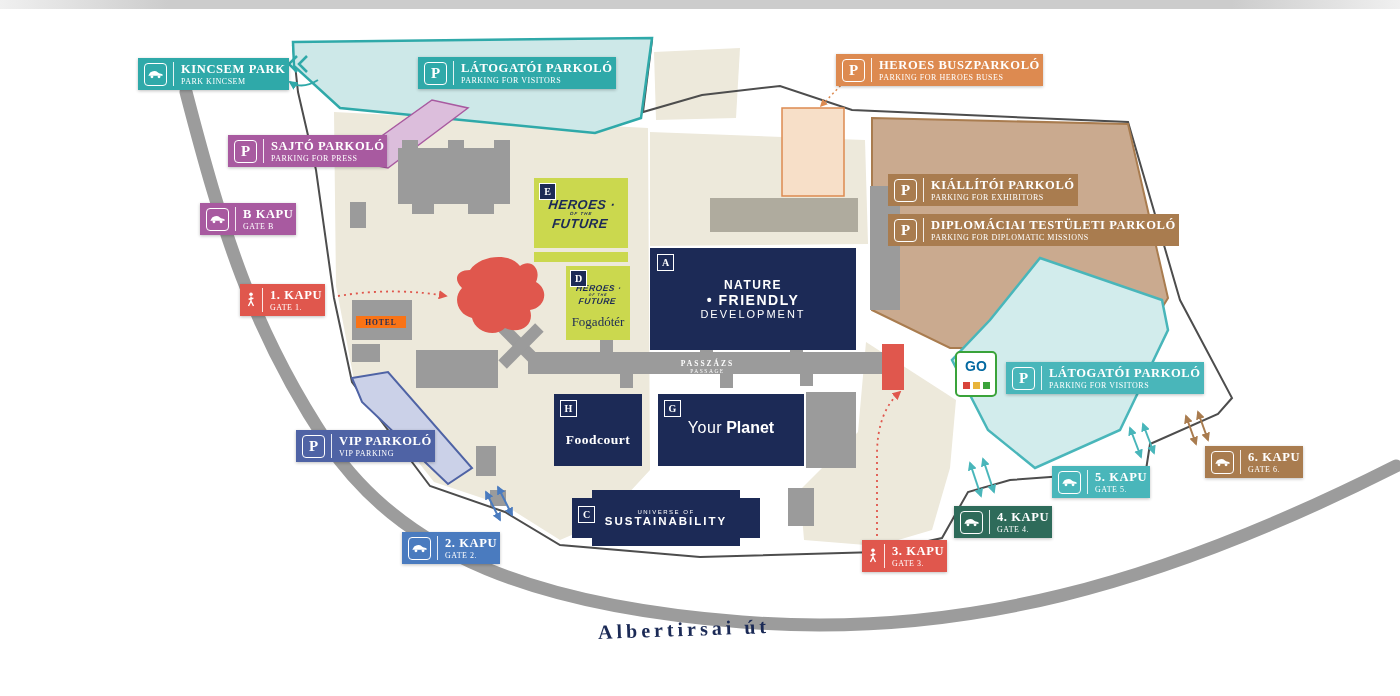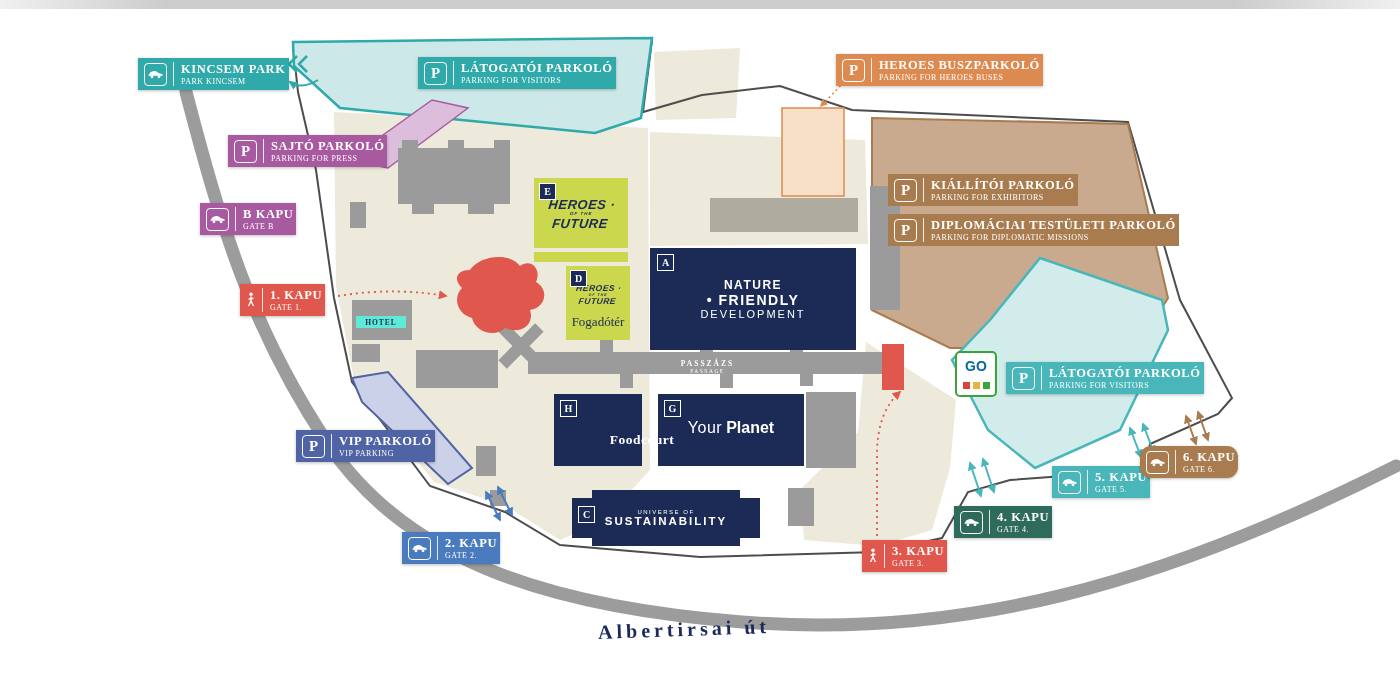--- a/index.html
+++ b/index.html
@@ -38,21 +38,21 @@
   .heroes-logo.small .hl-sm{font-size:3.5px;}
   .fogadoter{font:13px "Liberation Serif",serif;color:#1C2A56;}
   .foodcourt{font:bold 13.5px "Liberation Serif",serif;letter-spacing:.5px;}
   .yp-light{font-weight:300;font-size:16px;letter-spacing:.5px;}
   .yp-bold{font-weight:800;font-size:16px;}
   .c-l1{font-weight:400;font-size:6px;letter-spacing:1.5px;}
   .c-l2{font-weight:700;font-size:11.5px;letter-spacing:2px;}
   .passage-text{color:#fff;font-family:"Liberation Serif",serif;}
   .ps-l1{font-weight:bold;font-size:7.5px;letter-spacing:2px;line-height:1.1;}
   .ps-l2{font-size:5.5px;letter-spacing:1.5px;line-height:1.1;}
-  .hotel-label{position:absolute;background:#5eead4;color:#1C2A56;z-index:4;
+  .hotel-label{position:absolute;background:#f97316;color:#1C2A56;z-index:4;
     font:bold 7.5px "Liberation Serif",serif;letter-spacing:1px;display:flex;
     align-items:center;justify-content:center;}
   .go-text{position:absolute;z-index:5;color:#0369a1;font:900 14px "Liberation Sans",sans-serif;
     display:flex;align-items:flex-start;justify-content:center;padding-top:6px;}
   .street-name{position:absolute;color:#1B2A56;font:bold 20px "Liberation Serif",serif;
     letter-spacing:4px;transform:rotate(-2deg);z-index:3;}
   .bottom-strip{position:absolute;left:0;top:687;width:1400px;height:9px;
     background:linear-gradient(90deg,#f0f0f0,#cccccc 12%,#cccccc 88%,#f0f0f0);}
 </style>
 </head>
@@ -199,21 +199,21 @@
     <span class="hl-big">FUTURE</span>
   </div>
 
   <div class="bld-text heroes-logo small" style="left:566px;top:278px;width:64px;height:34px;">
     <span class="hl-big">HEROES ·</span>
     <span class="hl-sm">OF THE</span>
     <span class="hl-big">FUTURE</span>
   </div>
   <div class="bld-text fogadoter" style="left:566px;top:312px;width:64px;height:20px;">Fogadótér</div>
 
-  <div class="bld-text foodcourt" style="left:554px;top:428px;width:88px;height:24px;padding-left:44px;">Foodcourt</div>
+  <div class="bld-text foodcourt" style="left:554px;top:428px;width:88px;height:24px;">Foodcourt</div>
 
   <div class="bld-text" style="left:658px;top:408px;width:146px;height:40px;flex-direction:row;gap:4px;">
     <span class="yp-light">Your</span>
     <span class="yp-bold">Planet</span>
   </div>
 
   <div class="bld-text" style="left:592px;top:498px;width:148px;height:40px;">
     <span class="c-l1">UNIVERSE OF</span>
     <span class="c-l2">SUSTAINABILITY</span>
   </div>
@@ -400,21 +400,21 @@
           <circle cx="17" cy="11" r="2" fill="#fff"></circle>
         </svg>
     </span>
     <span class="divider"></span>
     <span class="texts">
       <span class="title">5. KAPU</span>
       <span class="subtitle">GATE 5.</span>
     </span>
   </div>
 
-  <div class="map-label" style="left:1140px;top:446px;background:#A97C4F;border-radius:11px;">
+  <div class="map-label" style="left:1205px;top:446px;background:#A97C4F;">
     <span class="icon-box">
       <svg viewBox="0 0 24 14" width="17" height="10">
           <path d="M2 9 L4.5 5 Q8 2 13 3.2 L17 6 L21 7 Q23 8 22 9.5 L2 9.5 Z" fill="#fff"></path>
           <circle cx="7" cy="11" r="2" fill="#fff"></circle>
           <circle cx="17" cy="11" r="2" fill="#fff"></circle>
         </svg>
     </span>
     <span class="divider"></span>
     <span class="texts">
       <span class="title">6. KAPU</span>

